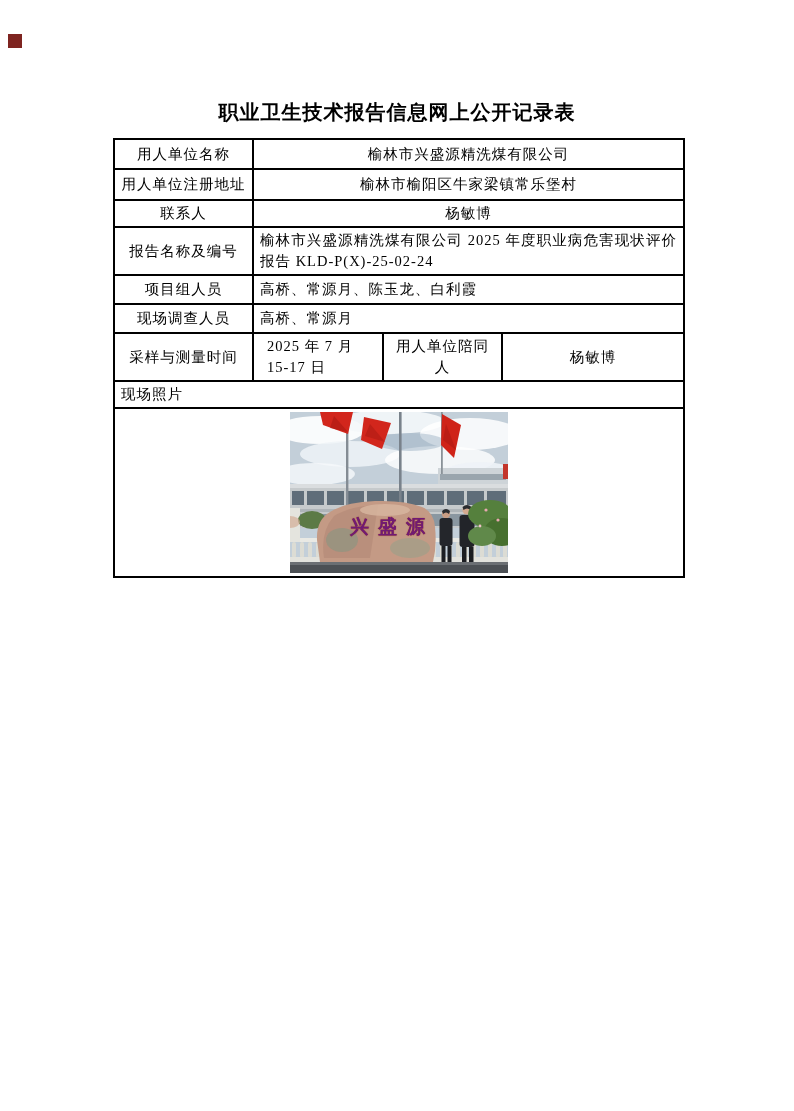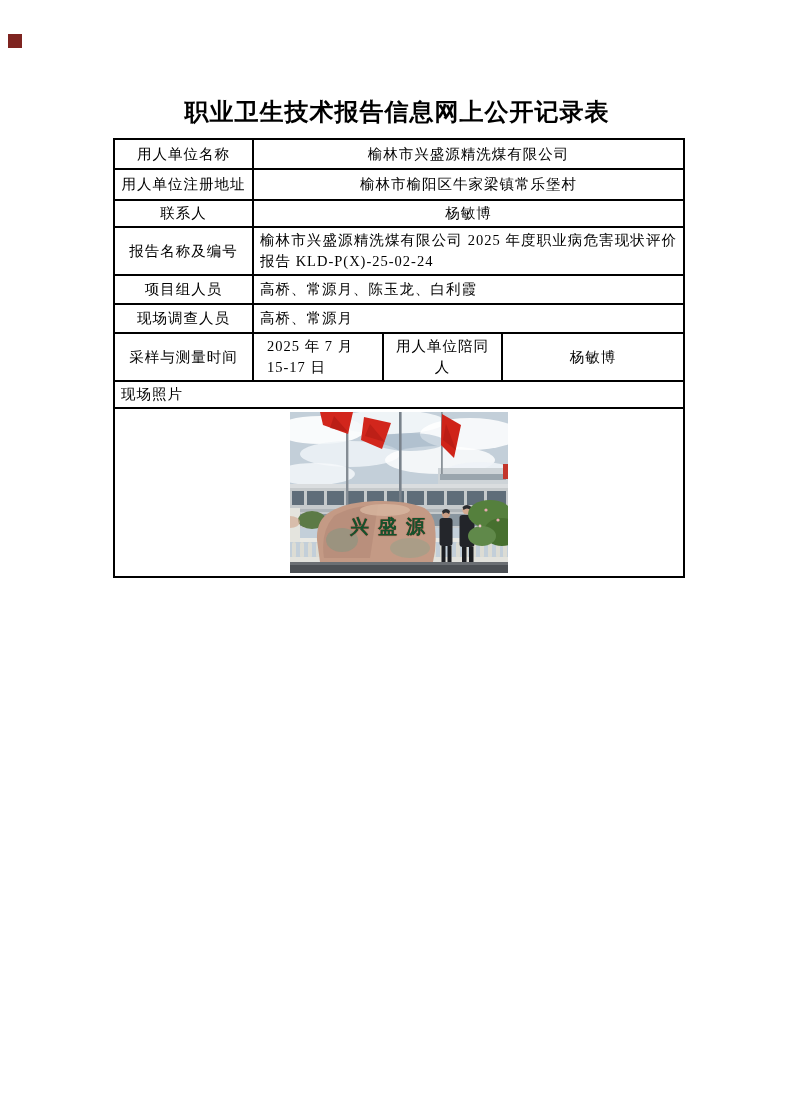--- a/index.html
+++ b/index.html
@@ -6,21 +6,21 @@
   body{
     width:794px;height:1111px;background:#ffffff;position:relative;
     font-family:"Liberation Serif","DejaVu Serif",serif;color:#000;
     overflow:hidden;
   }
   .corner-mark{
     position:absolute;left:8px;top:34px;width:14px;height:14px;background:#7e2420;
   }
   .doc-title{
     position:absolute;top:100px;left:0;width:794px;margin:0;
-    text-align:center;font-size:24px;line-height:24px;font-weight:bold;
+    text-align:center;font-size:20px;line-height:24px;font-weight:bold;
     font-family:"Liberation Sans","DejaVu Sans",sans-serif;letter-spacing:1px;
   }
   table.record{
     position:absolute;left:113px;top:138px;width:570px;
     border-collapse:collapse;table-layout:fixed;
   }
   table.record td{
     border:2px solid #000;font-size:14.5px;line-height:21px;
     padding:2px 6px;letter-spacing:1px;vertical-align:middle;
     overflow:hidden;
@@ -34,21 +34,21 @@
   tr.r7{height:29px;} tr.r8{height:30px;} tr.r9{height:45px;}
   tr.r10{height:26px;} tr.r11{height:169px;}
   tr.r9 td.date2{vertical-align:middle;padding:2px 13px;}
   td.photo-cell{padding:3px 0;text-align:center;vertical-align:middle;}
   .photo{
     position:relative;width:218px;height:161px;margin:0 auto;display:block;
   }
   .photo svg{display:block;width:218px;height:161px;}
   .stone-text{
     position:absolute;left:46px;top:104px;width:112px;
-    text-align:center;color:#14532d;font-weight:bold;font-size:19px;
+    text-align:center;color:#701a75;font-weight:bold;font-size:19px;
     letter-spacing:9px;line-height:22px;white-space:nowrap;
     font-family:"Liberation Serif","DejaVu Serif",serif;
     text-shadow:0 0 1px #8a2018;
   }
 </style>
 </head>
 <body>
 
 <div class="corner-mark"></div>
 

